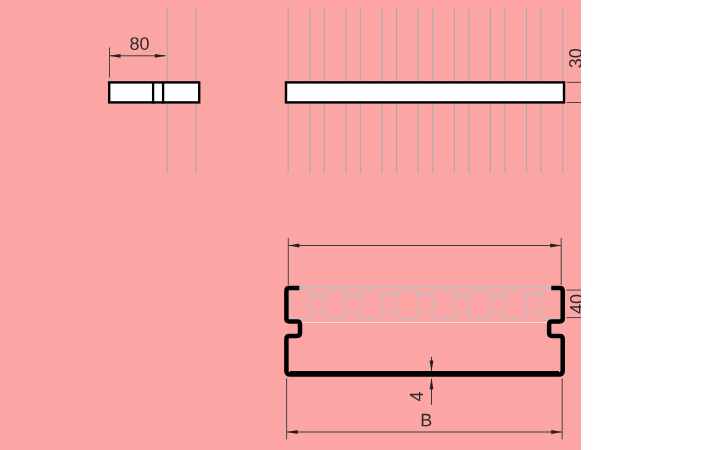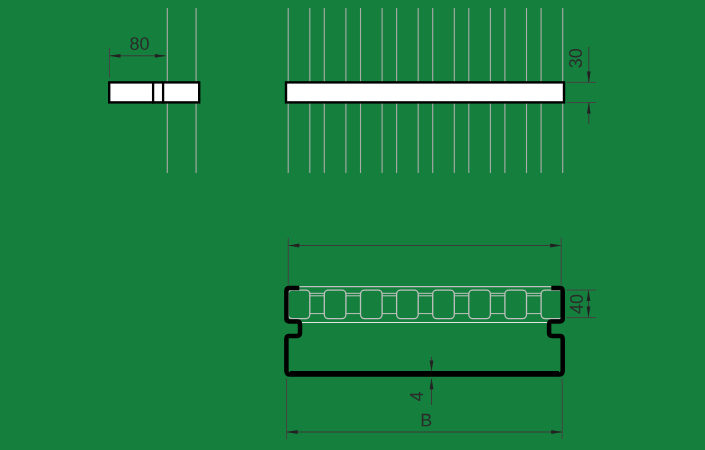--- a/index.html
+++ b/index.html
@@ -1,16 +1,16 @@
 <!DOCTYPE html>
 <html><head>
 <meta charset="utf-8">
 <style>
   html,body{margin:0;padding:0;background:#ffffff;}
-  .canvas{position:relative;width:705px;height:450px;background:#15803d;overflow:hidden;transform:translateZ(0);}
+  .canvas{position:relative;width:581px;height:450px;background:#fca5a5;overflow:hidden;transform:translateZ(0);}
   svg{position:absolute;left:0;top:0;}
   text{font-family:"Liberation Sans",sans-serif;fill:#2b2b2b;}
 </style>
 </head>
 <body>
 <div class="canvas">
 <svg width="705" height="450" viewBox="0 0 705 450">
   <defs></defs>
 
   <g stroke="#ababab" stroke-width="1.1">

